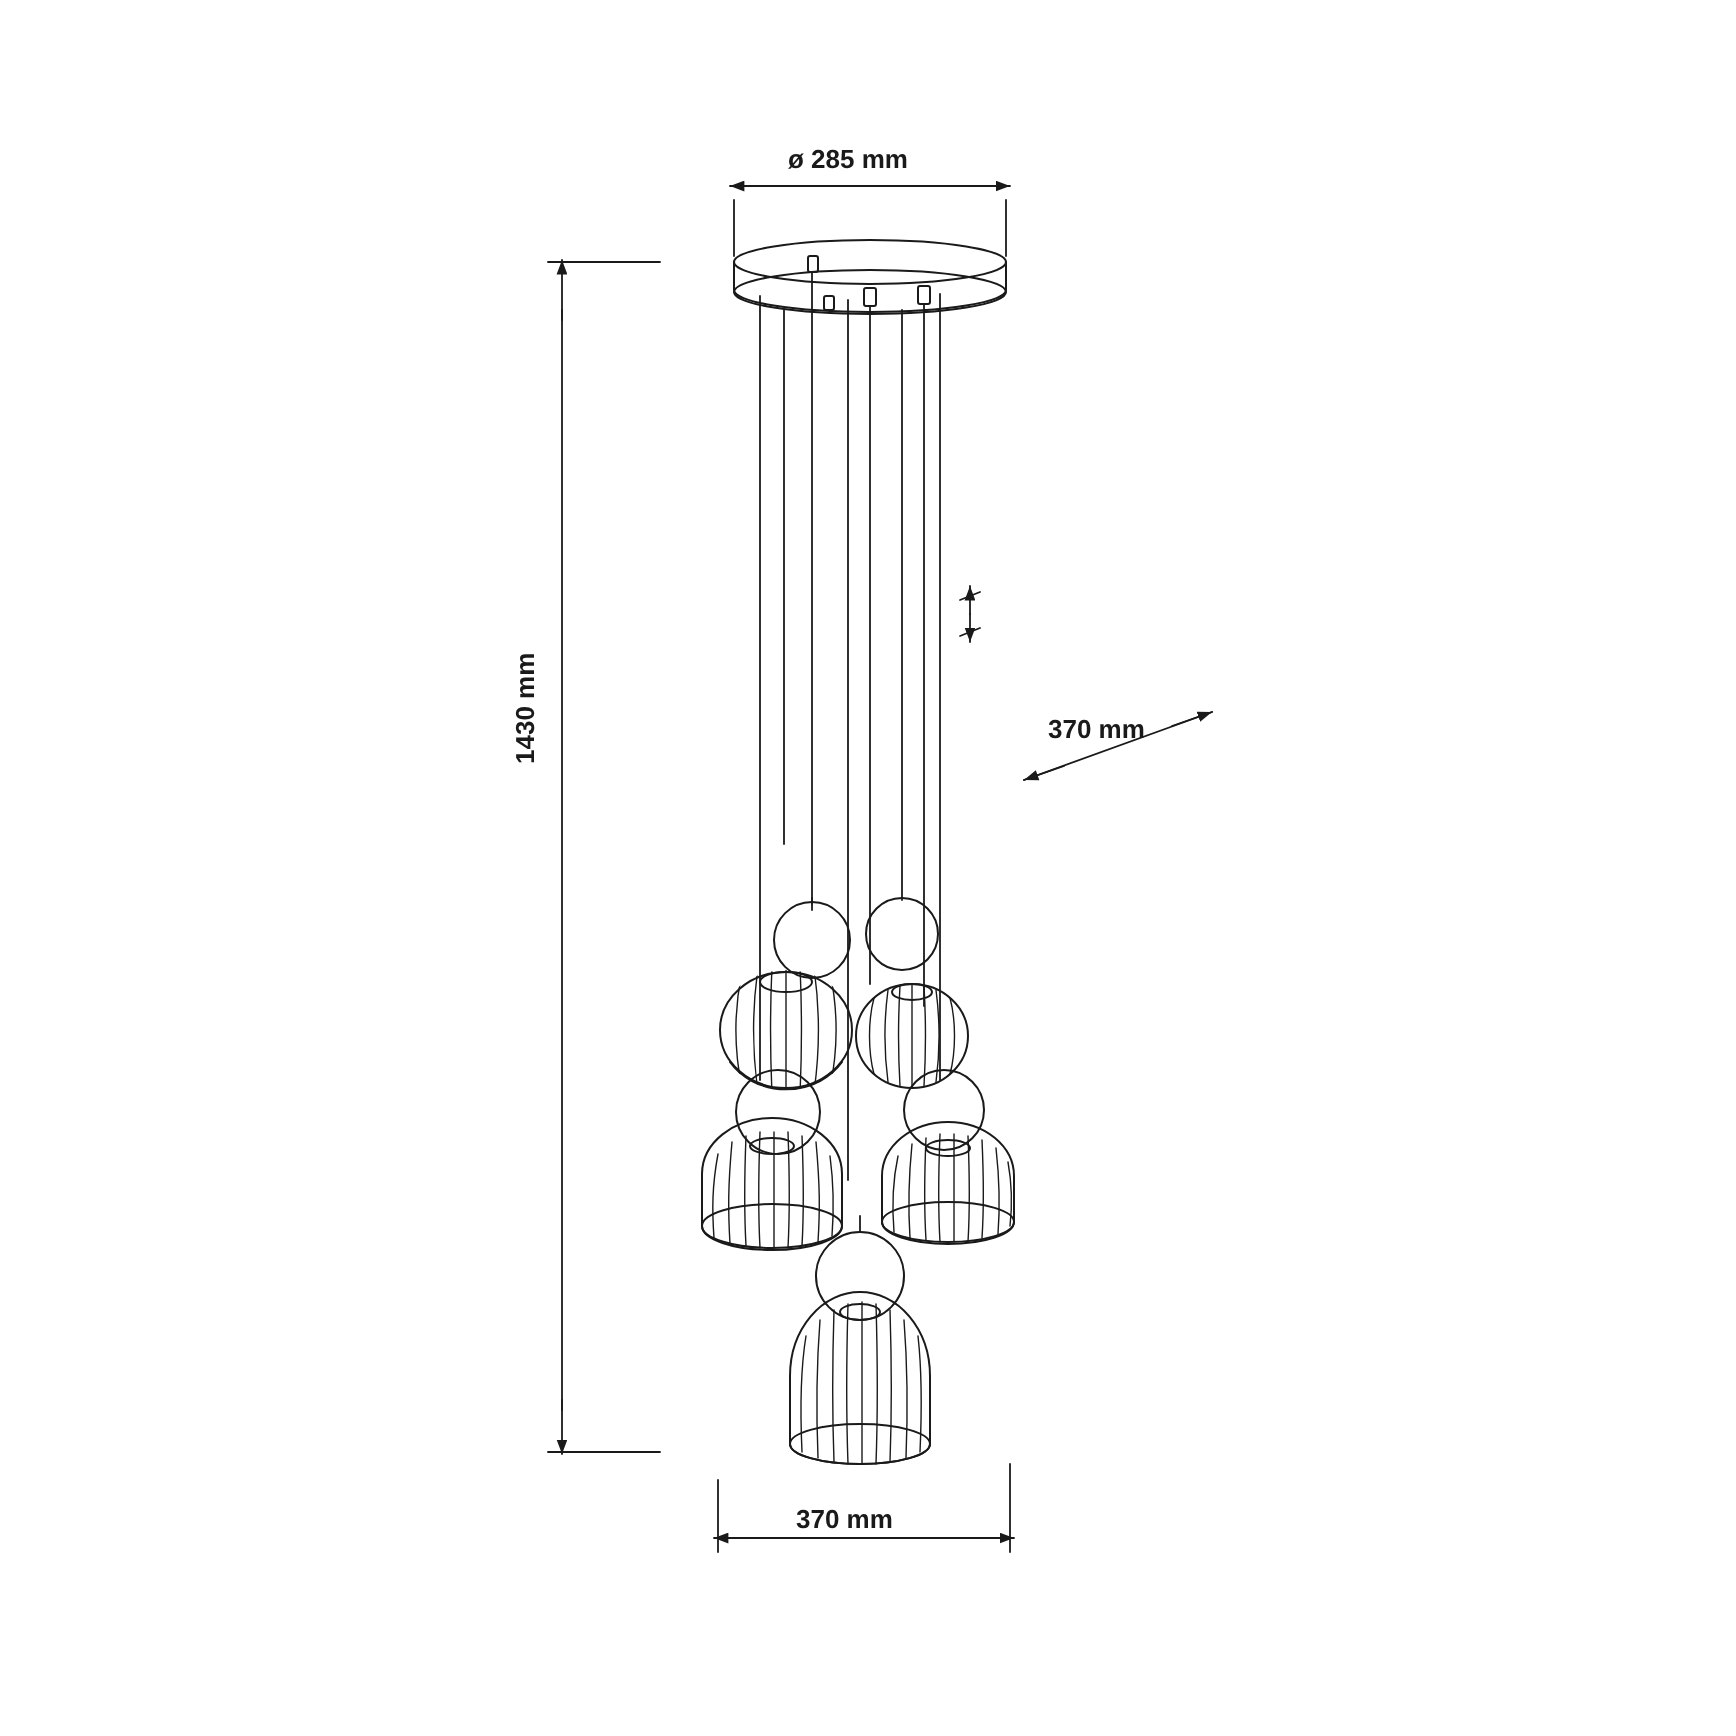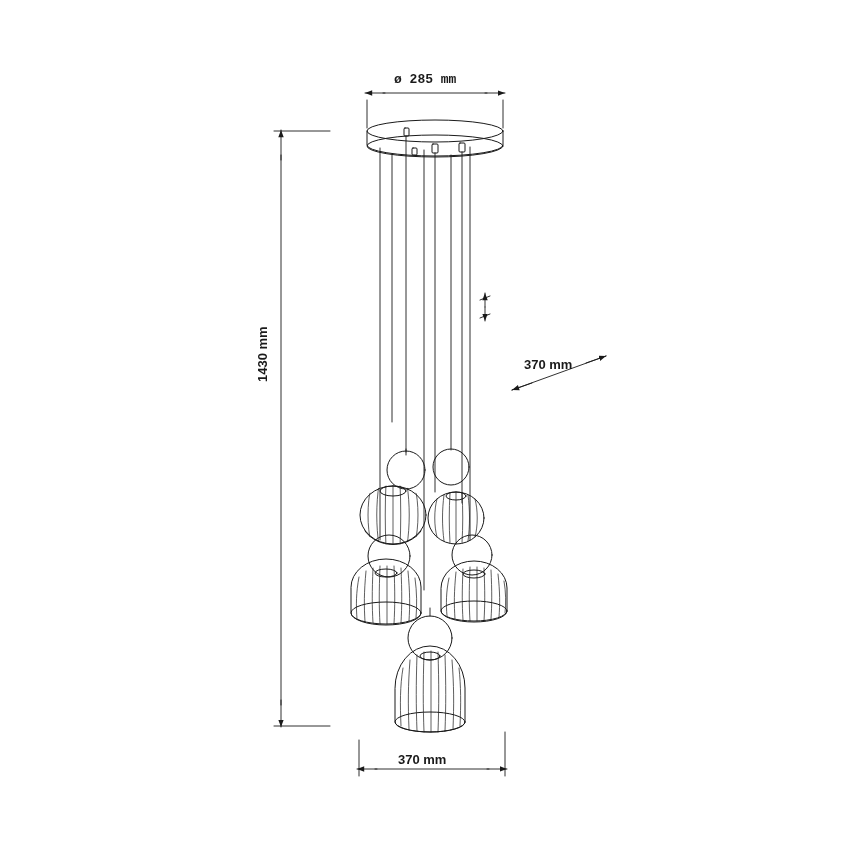--- a/index.html
+++ b/index.html
@@ -24,21 +24,21 @@
     left: 0;
   }
   .dim-label {
     position: absolute;
     font-family: "Liberation Sans", sans-serif;
     font-size: 13px;
     font-weight: bold;
     color: #1a1a1a;
     white-space: nowrap;
   }
-  #label-diameter { left: 394px; top: 72px; font-family: Liberation Mono, monospace; }
+  #label-diameter { left: 394px; top: 72px; }
   #label-height   { left: 255px; top: 382px; transform: rotate(-90deg); transform-origin: left top; }
   #label-cord     { left: 524px; top: 357px; }
   #label-width    { left: 398px; top: 752px; }
 </style>
 </head>
 <body>
 
 <div id="canvas">
 
   <svg width="868" height="868" viewBox="0 0 868 868">

